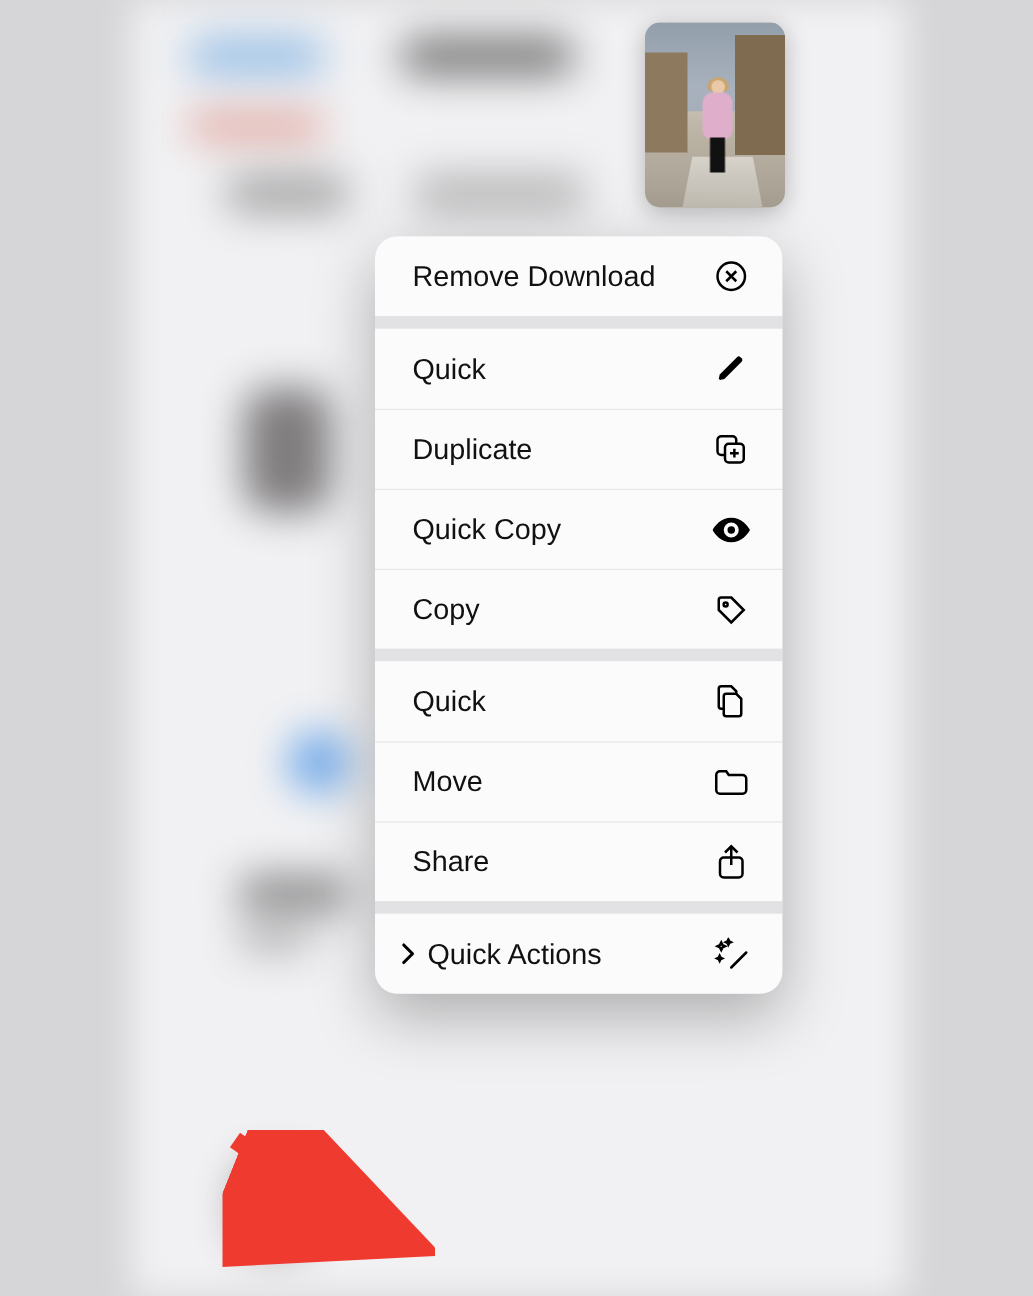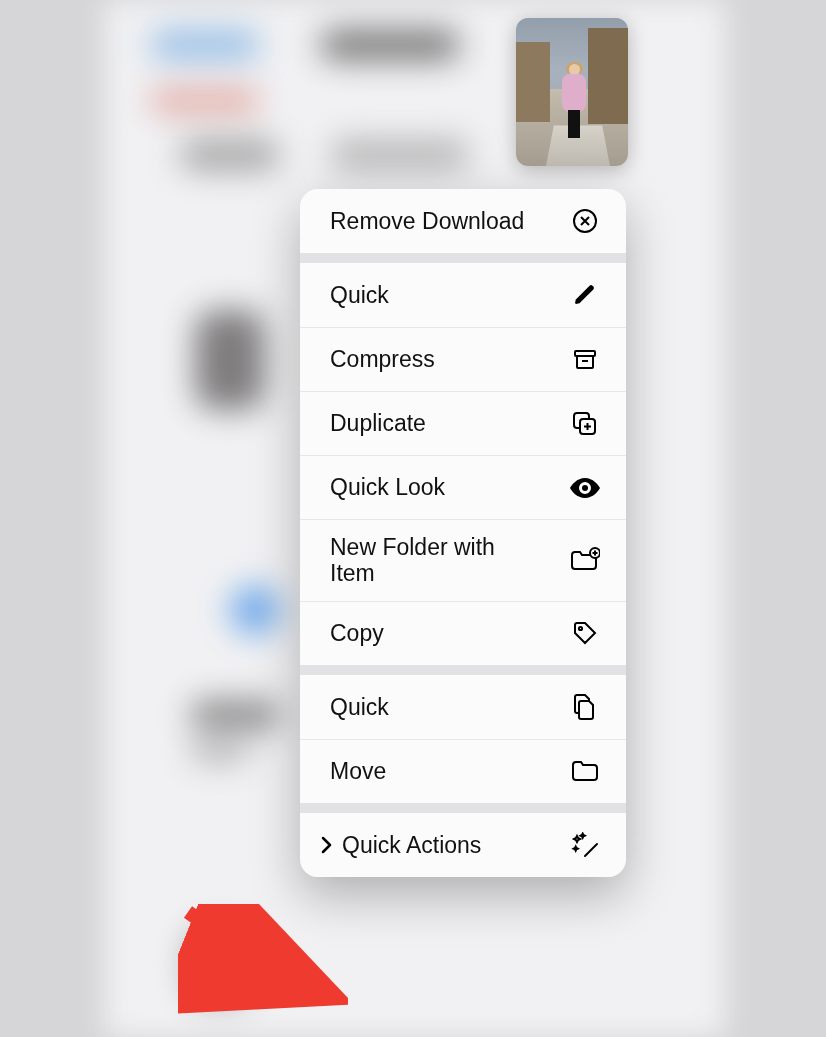--- a/index.html
+++ b/index.html
@@ -156,59 +156,39 @@
   <div class="menu-group">
     <div class="menu-item">
       <span class="label">Quick</span>
       <span class="icon-slot">
         <svg width="24" height="24" viewBox="0 0 24 24" fill="#000">
           <path d="M3 21l3.5-.8L20.3 6.4a2 2 0 000-2.8l-.9-.9a2 2 0 00-2.8 0L2.8 16.5 2 20l1 1z"></path>
         </svg>
       </span>
     </div>
     <div class="menu-item">
-      <span class="label">Compress</span>
-      <span class="icon-slot">
-        <svg width="26" height="26" viewBox="0 0 26 26" fill="none" stroke="#000" stroke-width="2">
-          <rect x="3" y="4" width="20" height="5" rx="1"></rect>
-            <rect x="5" y="9" width="16" height="12" rx="1"></rect>
-            <path d="M10 14h6"></path>
-        </svg>
-      </span>
-    </div>
-    <div class="menu-item">
       <span class="label">Duplicate</span>
       <span class="icon-slot">
         <svg width="28" height="28" viewBox="0 0 28 28" fill="none" stroke="#000" stroke-width="2">
           <rect x="3" y="3" width="15" height="15" rx="3"></rect>
             <rect x="9" y="9" width="15" height="15" rx="3" fill="#fbfbfc"></rect>
             <path d="M16.5 13v7M13 16.5h7"></path>
         </svg>
       </span>
     </div>
     <div class="menu-item">
-      <span class="label">Quick Look</span>
+      <span class="label">Quick Copy</span>
       <span class="icon-slot">
         <svg width="30" height="20" viewBox="0 0 30 20" fill="#000">
           <path d="M15 0C7 0 1.5 7 0 10c1.5 3 7 10 15 10s13.5-7 15-10C28.5 7 23 0 15 0zm0 16a6 6 0 110-12 6 6 0 010 12z"></path>
             <circle cx="15" cy="10" r="3"></circle>
         </svg>
       </span>
     </div>
     <div class="menu-item">
-      <span class="label" style="max-width:200px;">New Folder with Item</span>
-      <span class="icon-slot">
-        <svg width="30" height="26" viewBox="0 0 30 26" fill="none" stroke="#000" stroke-width="2">
-          <path d="M2 8a3 3 0 013-3h5l2 3h11a3 3 0 013 3v8a3 3 0 01-3 3H5a3 3 0 01-3-3V8z"></path>
-          <circle cx="25" cy="6" r="5" fill="#fbfbfc"></circle>
-            <path d="M25 3.5v5M22.5 6h5"></path>
-        </svg>
-      </span>
-    </div>
-    <div class="menu-item">
       <span class="label">Copy</span>
       <span class="icon-slot">
         <svg width="26" height="26" viewBox="0 0 26 26" fill="none" stroke="#000" stroke-width="2">
           <path d="M13 3l10 10-10 10L3 13V5a2 2 0 012-2h8z"></path>
             <circle cx="8.5" cy="8.5" r="1.6"></circle>
         </svg>
       </span>
     </div>
   </div>
   <div class="menu-sep"></div>
@@ -221,20 +201,29 @@
           <path d="M5 2h8l4 4v12a2 2 0 01-2 2H5a2 2 0 01-2-2V4a2 2 0 012-2z"></path>
           <path d="M9 8h8l4 4v12a2 2 0 01-2 2H9a2 2 0 01-2-2V10a2 2 0 012-2z" fill="#fbfbfc"></path>
         </svg>
       </span>
     </div>
     <div class="menu-item">
       <span class="label">Move</span>
       <span class="icon-slot">
         <svg width="28" height="24" viewBox="0 0 28 24" fill="none" stroke="#000" stroke-width="2">
           <path d="M2 6a3 3 0 013-3h5l2 3h11a3 3 0 013 3v9a3 3 0 01-3 3H5a3 3 0 01-3-3V6z"></path>
+        </svg>
+      </span>
+    </div>
+    <div class="menu-item">
+      <span class="label">Share</span>
+      <span class="icon-slot">
+        <svg width="24" height="30" viewBox="0 0 24 30" fill="none" stroke="#000" stroke-width="2">
+          <path d="M12 2v15M7 7l5-5 5 5"></path>
+            <rect x="3" y="11" width="18" height="16" rx="3"></rect>
         </svg>
       </span>
     </div>
   </div>
   <div class="menu-sep"></div>
 
   <div class="menu-group">
     <div class="menu-item submenu">
       <span class="chev">
         <svg width="12" height="18" viewBox="0 0 12 18" fill="none" stroke="#000" stroke-width="2.5" stroke-linecap="round" stroke-linejoin="round">

